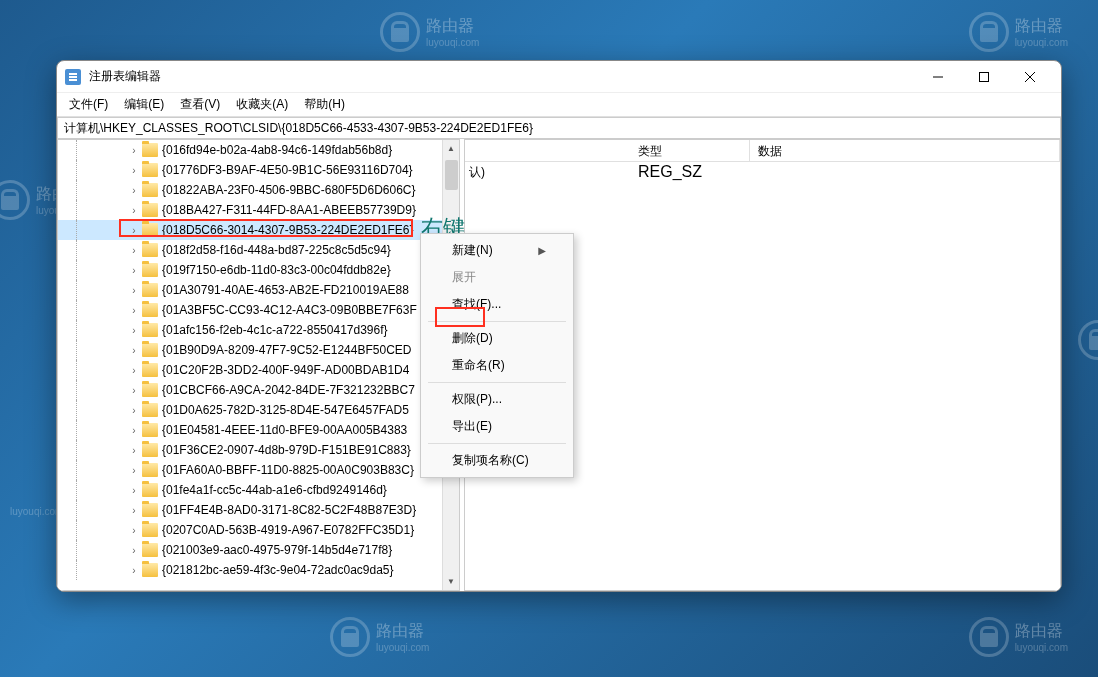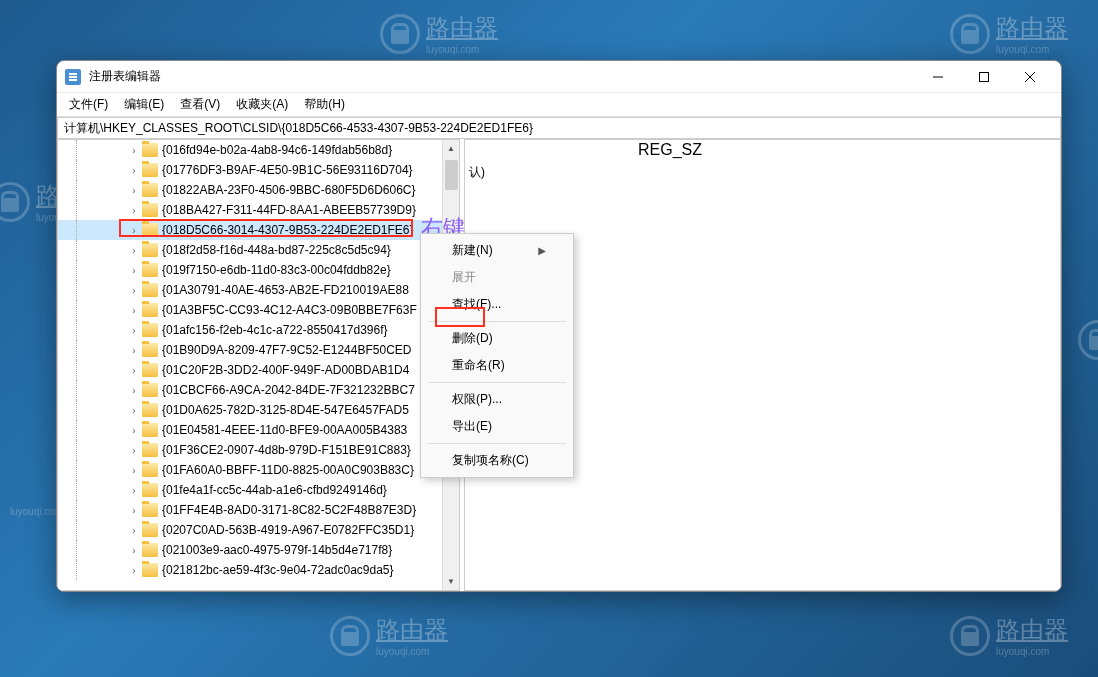--- a/index.html
+++ b/index.html
@@ -12,21 +12,21 @@
       overflow: hidden;
       position: relative;
     }
     
     
     .watermark { position: absolute; opacity: 0.3; color: #fff; display: flex; align-items: center; gap: 6px; }
     .wm-icon { width: 40px; height: 40px; border: 3px solid #fff; border-radius: 50%; position: relative; opacity: 0.7; }
     .wm-icon::before { content: ''; position: absolute; width: 12px; height: 8px; border: 3px solid #fff; border-bottom: none; border-radius: 6px 6px 0 0; top: 6px; left: 50%; transform: translateX(-50%); }
     .wm-icon::after { content: ''; position: absolute; width: 18px; height: 14px; background: #fff; border-radius: 2px; bottom: 7px; left: 50%; transform: translateX(-50%); }
     .wm-text { display: flex; flex-direction: column; }
-    .wm-title { font-size: 24px; font-weight: 300; text-decoration: underline; }
+    .wm-title { font-size: 16px; font-weight: 300; }
     .wm-url { font-size: 10px; opacity: 0.8; }
     
     
     .window {
       position: absolute;
       left: 56px;
       top: 60px;
       width: 1006px;
       height: 532px;
       background: #fff;
@@ -178,21 +178,21 @@
       display: flex;
       justify-content: space-between;
       align-items: center;
     }
     .ctx-item.disabled { color: #888; cursor: default; }
     .ctx-sep { height: 1px; background: #ddd; margin: 3px 4px; }
     .ctx-arrow { font-size: 10px; color: #555; }
     
     .annotation {
       position: absolute;
-      color: #8b5cf6;
+      color: #0f766e;
       font-size: 22px;
       font-weight: 400;
       z-index: 50;
       pointer-events: none;
     }
     
     .scrollbar-track {
       position: absolute;
       right: 0;
       top: 0;
@@ -439,20 +439,25 @@
     <span class="tree-label">{021812bc-ae59-4f3c-9e04-72adc0ac9da5}</span>
   </div>
         <div class="scrollbar-track">
   <div class="scrollbar-btn">▲</div>
   <div class="scrollbar-thumb" style="top:20px; height:30px;"></div>
   <div class="scrollbar-btn" style="position:absolute;bottom:0;width:100%;">▼</div>
 </div>
       </div>
 
     <div class="values-panel">
+      <div class="values-header">
+        <div class="col-header col-name" style="visibility:hidden">名称</div>
+        <div class="col-header col-type">类型</div>
+        <div class="col-header col-data">数据</div>
+      </div>
       <div class="values-row">
         <div style="width:165px; display:flex; align-items:center; overflow:hidden; visibility:hidden;">
           <div class="val-icon"></div>
           <span>认)</span>
         </div>
         <div style="width:120px; padding-left:8px;">REG_SZ</div>
       </div>
 
       <div style="position:absolute; left:4px; top:24px; font-size:12px;">认)</div>
     </div>

